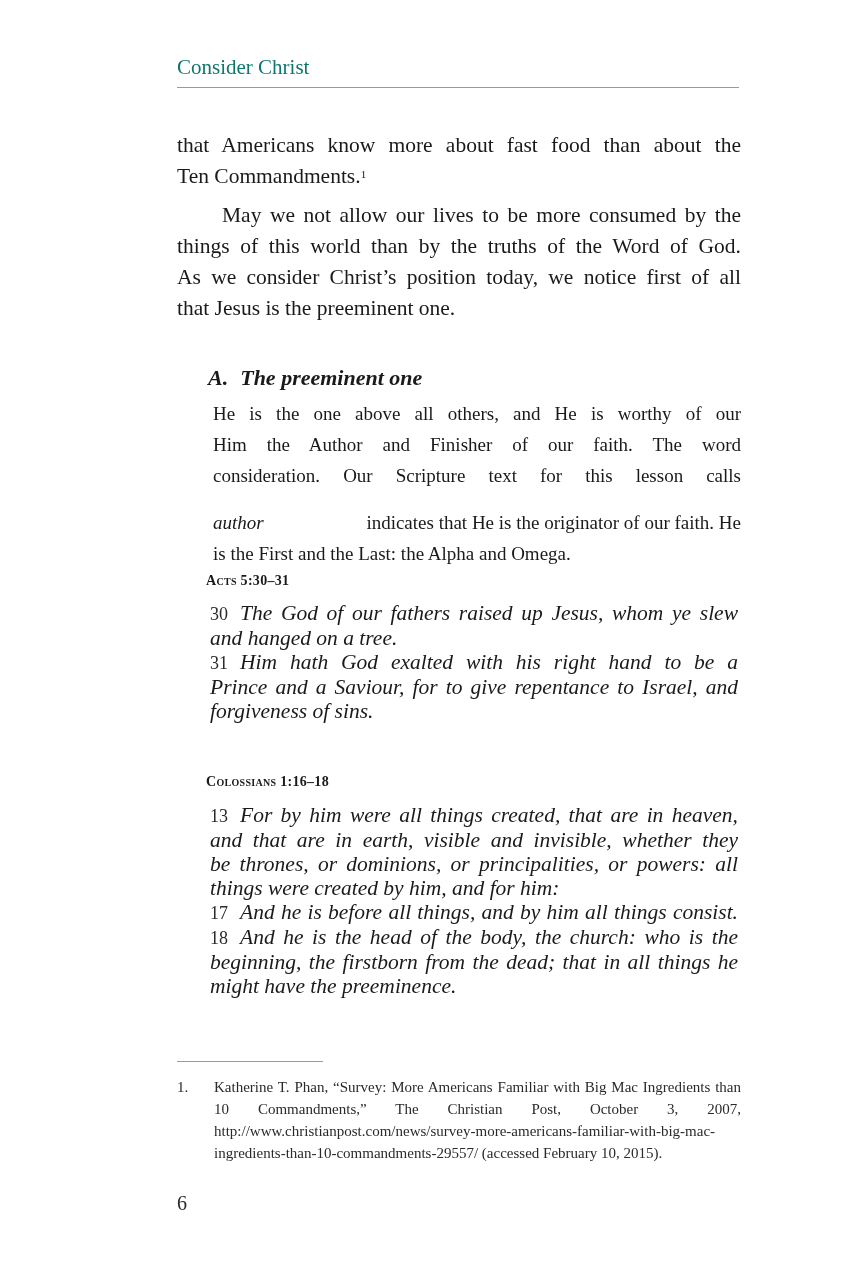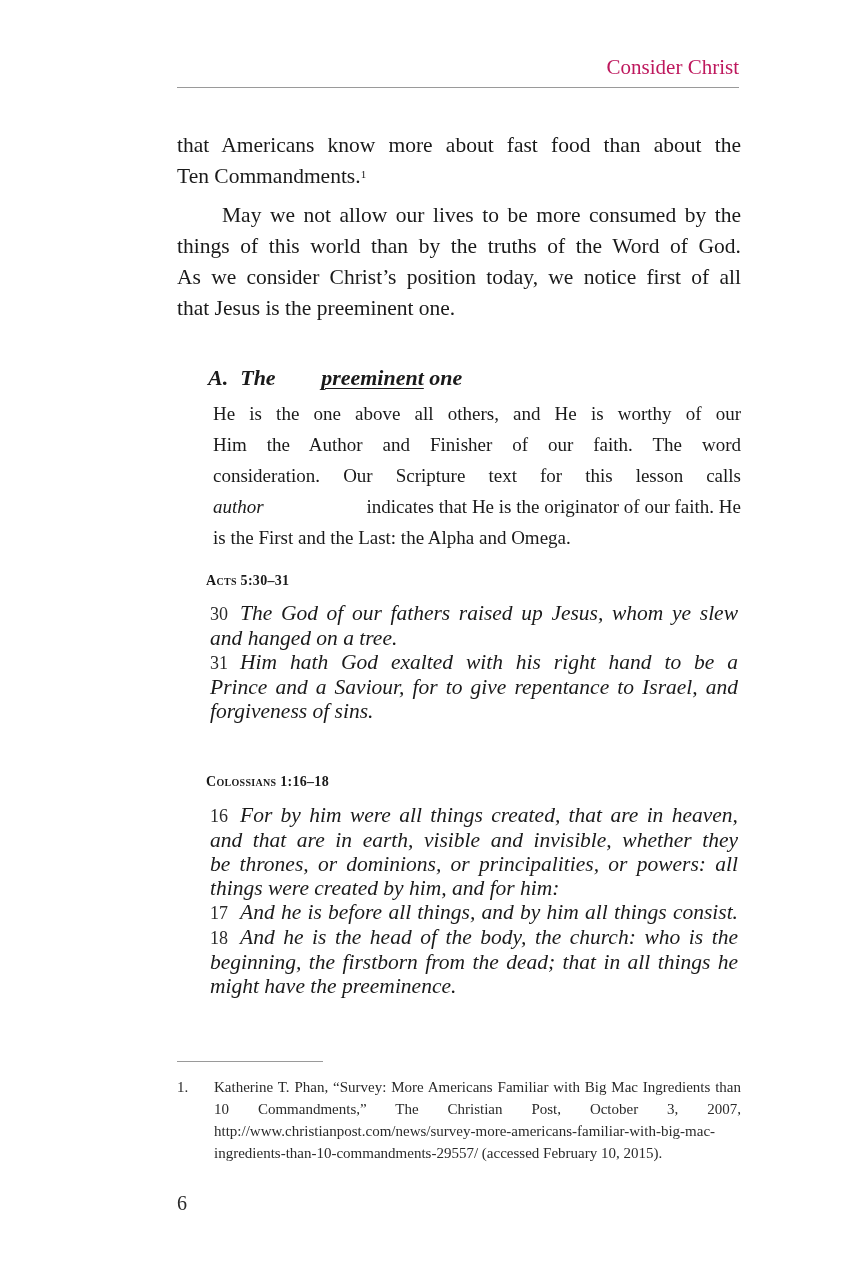--- a/index.html
+++ b/index.html
@@ -1,30 +1,30 @@
 <!DOCTYPE html>
 <html><head>
 <meta charset="utf-8">
 <style>
   html, body { margin: 0; padding: 0; background: #ffffff; }
   body { width: 853px; height: 1280px; position: relative; overflow: hidden;
          font-family: "Liberation Serif", "DejaVu Serif", serif; color: #1a1a1a; }
-  .running-head { position: absolute; left: 177px; top: 55px; width: 562px; text-align: right;
-                  font-size: 21px; color: #be185d; }
+  .running-head { position: absolute; left: 177px; top: 55px; width: 562px; text-align: left;
+                  font-size: 21px; color: #0f766e; }
   .head-rule { position: absolute; left: 177px; top: 87px; width: 562px; height: 1px; background: #9a9a9a; }
   .body-text { position: absolute; left: 177px; width: 564px; font-size: 21.5px; line-height: 31px; }
   .p1 { top: 130px; }
   .p2 { top: 192px; }
   .line { display: block; white-space: nowrap; }
   .indent { padding-left: 45px; margin-top: 8px; }
   .justify { text-align: justify; text-align-last: justify; white-space: normal; }
   sup { font-size: 11px; vertical-align: top; position: relative; top: -2px; }
   .section-heading { position: absolute; left: 208px; top: 365px; font-size: 22px; font-weight: bold; font-style: italic; }
   .section-heading .letter { margin-right: 12px; }
-  .section-heading .u { text-decoration: underline; text-decoration-thickness: 1px; text-underline-offset: 3px; margin-left: 40px; }
+  .section-heading .u { text-decoration-thickness: 1px; text-underline-offset: 3px; }
   .section-body { position: absolute; left: 213px; width: 528px; top: 398px; font-size: 19px; line-height: 31px; }
   .ref { position: absolute; left: 206px; font-size: 14px; font-weight: bold; letter-spacing: 0.3px; }
   .ref .sc { font-variant: small-caps; }
   .ref1 { top: 573px; }
   .ref2 { top: 774px; }
   .verses { position: absolute; left: 210px; width: 528px; font-size: 21.5px; line-height: 24px; font-style: italic; }
   .verses1 { top: 601px; }
   .verses2 { top: 803px; }
   .vnum { font-style: normal; font-size: 18px; margin-right: 12px; color: #2a2a2a; }
   .fn-rule { position: absolute; left: 177px; top: 1061px; width: 146px; height: 1px; background: #9a9a9a; }
@@ -52,39 +52,39 @@
 </div>
 
 <div class="section-heading">
   <span class="letter">A.</span><span>The </span><span class="u">preeminent</span><span> one</span>
 </div>
 
 <div class="section-body">
   <span class="line justify">He is the one above all others, and He is worthy of our</span>
   <span class="line justify">Him the Author and Finisher of our faith. The word</span>
   <span class="line justify">consideration. Our Scripture text for this lesson calls</span>
-  <span class="line" style="display:flex;justify-content:space-between;">
+  <span class="line" style="display:flex;justify-content:space-between;margin-top:16px;">
       <i>author</i>
       <span style="white-space:pre;"> indicates that He is the originator of our faith. He</span>
     </span>
   <span class="line">is the First and the Last: the Alpha and Omega.</span>
 </div>
 
 <div class="ref ref1"><span class="sc">Acts</span> <span>5:30–31</span></div>
 <div class="verses verses1">
   <span class="line justify"><span class="vnum">30</span><span>The God of our fathers raised up Jesus, whom ye slew</span></span>
   <span class="line">and hanged on a tree.</span>
   <span class="line justify"><span class="vnum">31</span><span>Him hath God exalted with his right hand to be a</span></span>
   <span class="line justify">Prince and a Saviour, for to give repentance to Israel, and</span>
   <span class="line">forgiveness of sins.</span>
 </div>
 
 <div class="ref ref2"><span class="sc">Colossians</span> <span>1:16–18</span></div>
 <div class="verses verses2">
-  <span class="line justify"><span class="vnum">16</span><span>For by him were all things created, that are in heaven,</span></span>
+  <span class="line justify"><span class="vnum">13</span><span>For by him were all things created, that are in heaven,</span></span>
   <span class="line justify">and that are in earth, visible and invisible, whether they</span>
   <span class="line justify">be thrones, or dominions, or principalities, or powers: all</span>
   <span class="line">things were created by him, and for him:</span>
   <span class="line justify"><span class="vnum">17</span><span>And he is before all things, and by him all things consist.</span></span>
   <span class="line justify"><span class="vnum">18</span><span>And he is the head of the body, the church: who is the</span></span>
   <span class="line justify">beginning, the firstborn from the dead; that in all things he</span>
   <span class="line">might have the preeminence.</span>
 </div>
 
 <div class="fn-rule"></div>

